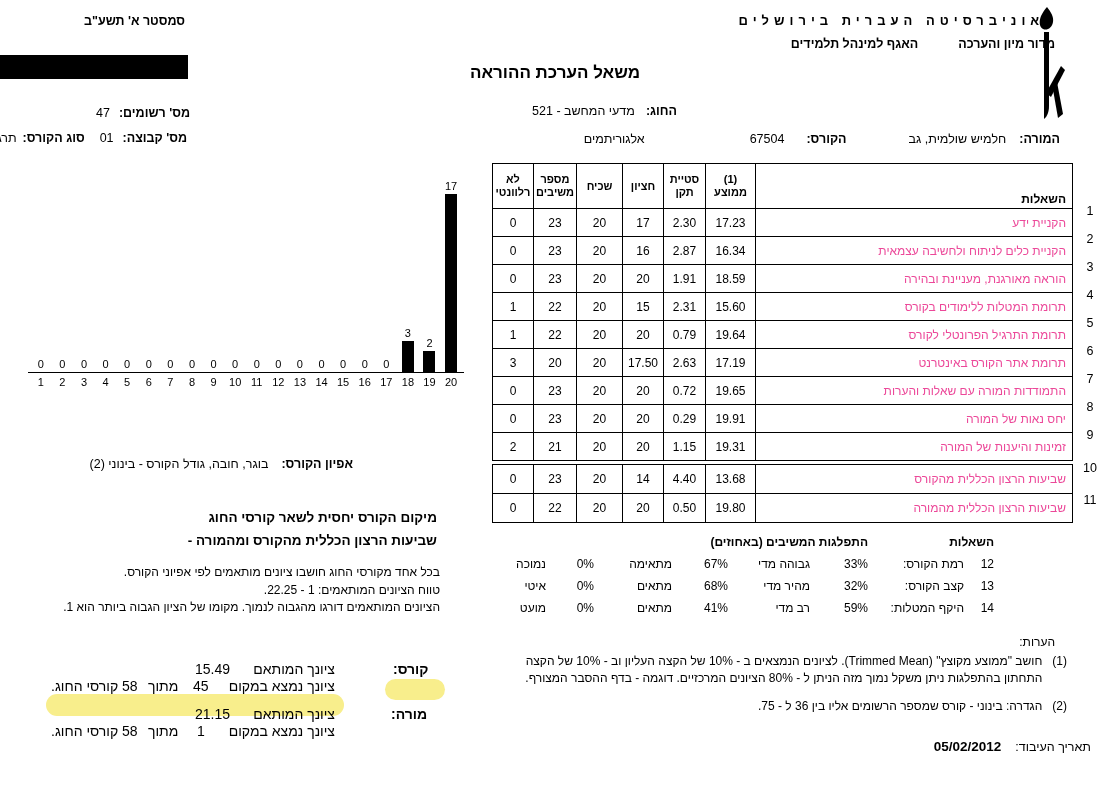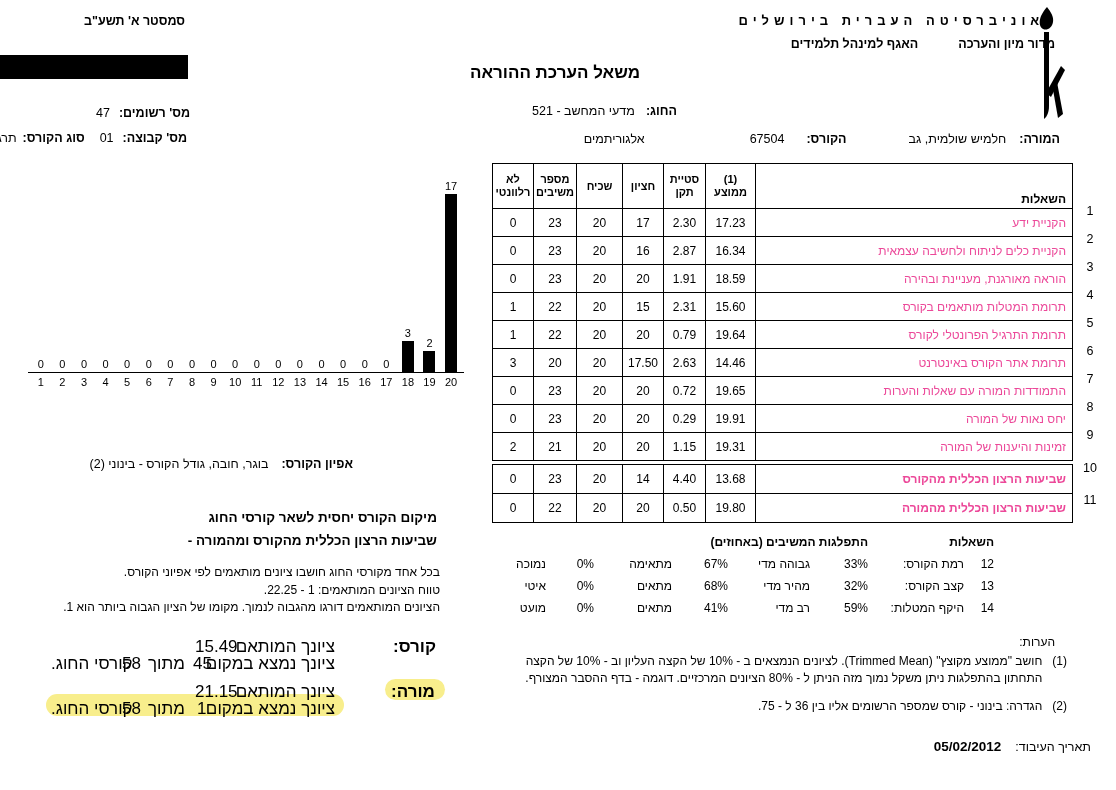--- a/index.html
+++ b/index.html
@@ -30,21 +30,21 @@
   #table-wrap col.c-q{width:317px;} #table-wrap col.c-avg{width:50px;}
   #table-wrap col.c-std{width:42px;} #table-wrap col.c-med{width:41px;}
   #table-wrap col.c-mode{width:46px;} #table-wrap col.c-resp{width:43px;}
   #table-wrap col.c-nr{width:41px;}
   #table-wrap thead th{height:40px;font-size:11px;line-height:13px;text-align:center;vertical-align:middle;font-weight:bold;}
   #table-wrap th.h-q{text-align:right;vertical-align:bottom;padding:2px 6px;font-size:12px;}
   #table-wrap tbody tr{height:28px;}
   #summary-table tbody tr{height:29px;}
   #table-wrap td.n{text-align:center;font-size:12px;}
   #table-wrap td.q{text-align:right;padding:0 6px;font-size:12px;color:#ec4899;}
-  #table-wrap td.qs{font-weight:bold;}
+  #table-wrap td.qs{font-weight:normal;}
   #summary-table{margin-top:3px;}
   #gutter{left:1078px;top:163px;width:24px;}
   #gutter span{position:absolute;left:0;width:24px;text-align:center;font-size:12.5px;}
   
   #dist{right:119px;top:531px;}
   #dist table{border-collapse:collapse;direction:rtl;table-layout:fixed;}
   #dist td,#dist th{padding:1px 3px;font-size:12px;white-space:nowrap;text-align:right;}
   #dist tr{height:22px;}
   #dist th{font-weight:bold;}
   #dist th.thc{text-align:right;}
@@ -63,21 +63,21 @@
   #chart .slot{flex:1;display:flex;flex-direction:column;align-items:center;justify-content:flex-end;}
   #chart .bval{font-size:11px;margin-bottom:2px;}
   #chart .bar{width:12px;background:#000;}
   #chart .xlabels{display:flex;padding:3px 2px 0 2px;}
   #chart .xl{flex:1;text-align:center;font-size:11px;}
   #chart .caption{margin-top:13px;text-align:center;font-weight:bold;font-size:12px;}
   
   #profile{right:763px;top:457px;display:flex;gap:13px;font-size:12.5px;}
   #rank-head{right:679px;top:506px;text-align:right;font-weight:bold;font-size:13.5px;line-height:23px;}
   #rank-desc{right:676px;top:564px;text-align:right;font-size:12px;line-height:17.5px;}
-  .score-span{position:absolute;font-size:17px;white-space:nowrap;}
+  .score-span{position:absolute;font-size:14px;white-space:nowrap;margin-top:24px;}
   .ralign{text-align:right;}
   .pill{position:absolute;background:#f8ee8c;border-radius:11px;}
 </style>
 </head>
 <body>
 
 <div class="page">
 
   <svg id="logo" class="abs" width="46" height="122" viewBox="0 0 46 122">
     <path d="M19,1 C23,6 26,11 25,16 C24,22 19,25 15,23 C11,21 11,15 13,10 C15,6 17,3 19,1 Z" fill="#000"></path>
@@ -173,40 +173,40 @@
           <tr>
             <td class="q ">הוראה מאורגנת, מעניינת ובהירה</td>
             <td class="n">18.59</td>
             <td class="n">1.91</td>
             <td class="n">20</td>
             <td class="n">20</td>
             <td class="n">23</td>
             <td class="n">0</td>
           </tr>
           <tr>
-            <td class="q ">תרומת המטלות מותאמים בקורס</td>
+            <td class="q ">תרומת המטלות ללימודים בקורס</td>
             <td class="n">15.60</td>
             <td class="n">2.31</td>
             <td class="n">15</td>
             <td class="n">20</td>
             <td class="n">22</td>
             <td class="n">1</td>
           </tr>
           <tr>
             <td class="q ">תרומת התרגיל הפרונטלי לקורס</td>
             <td class="n">19.64</td>
             <td class="n">0.79</td>
             <td class="n">20</td>
             <td class="n">20</td>
             <td class="n">22</td>
             <td class="n">1</td>
           </tr>
           <tr>
             <td class="q ">תרומת אתר הקורס באינטרנט</td>
-            <td class="n">14.46</td>
+            <td class="n">17.19</td>
             <td class="n">2.63</td>
             <td class="n">17.50</td>
             <td class="n">20</td>
             <td class="n">20</td>
             <td class="n">3</td>
           </tr>
           <tr>
             <td class="q ">התמודדות המורה עם שאלות והערות</td>
             <td class="n">19.65</td>
             <td class="n">0.72</td>

